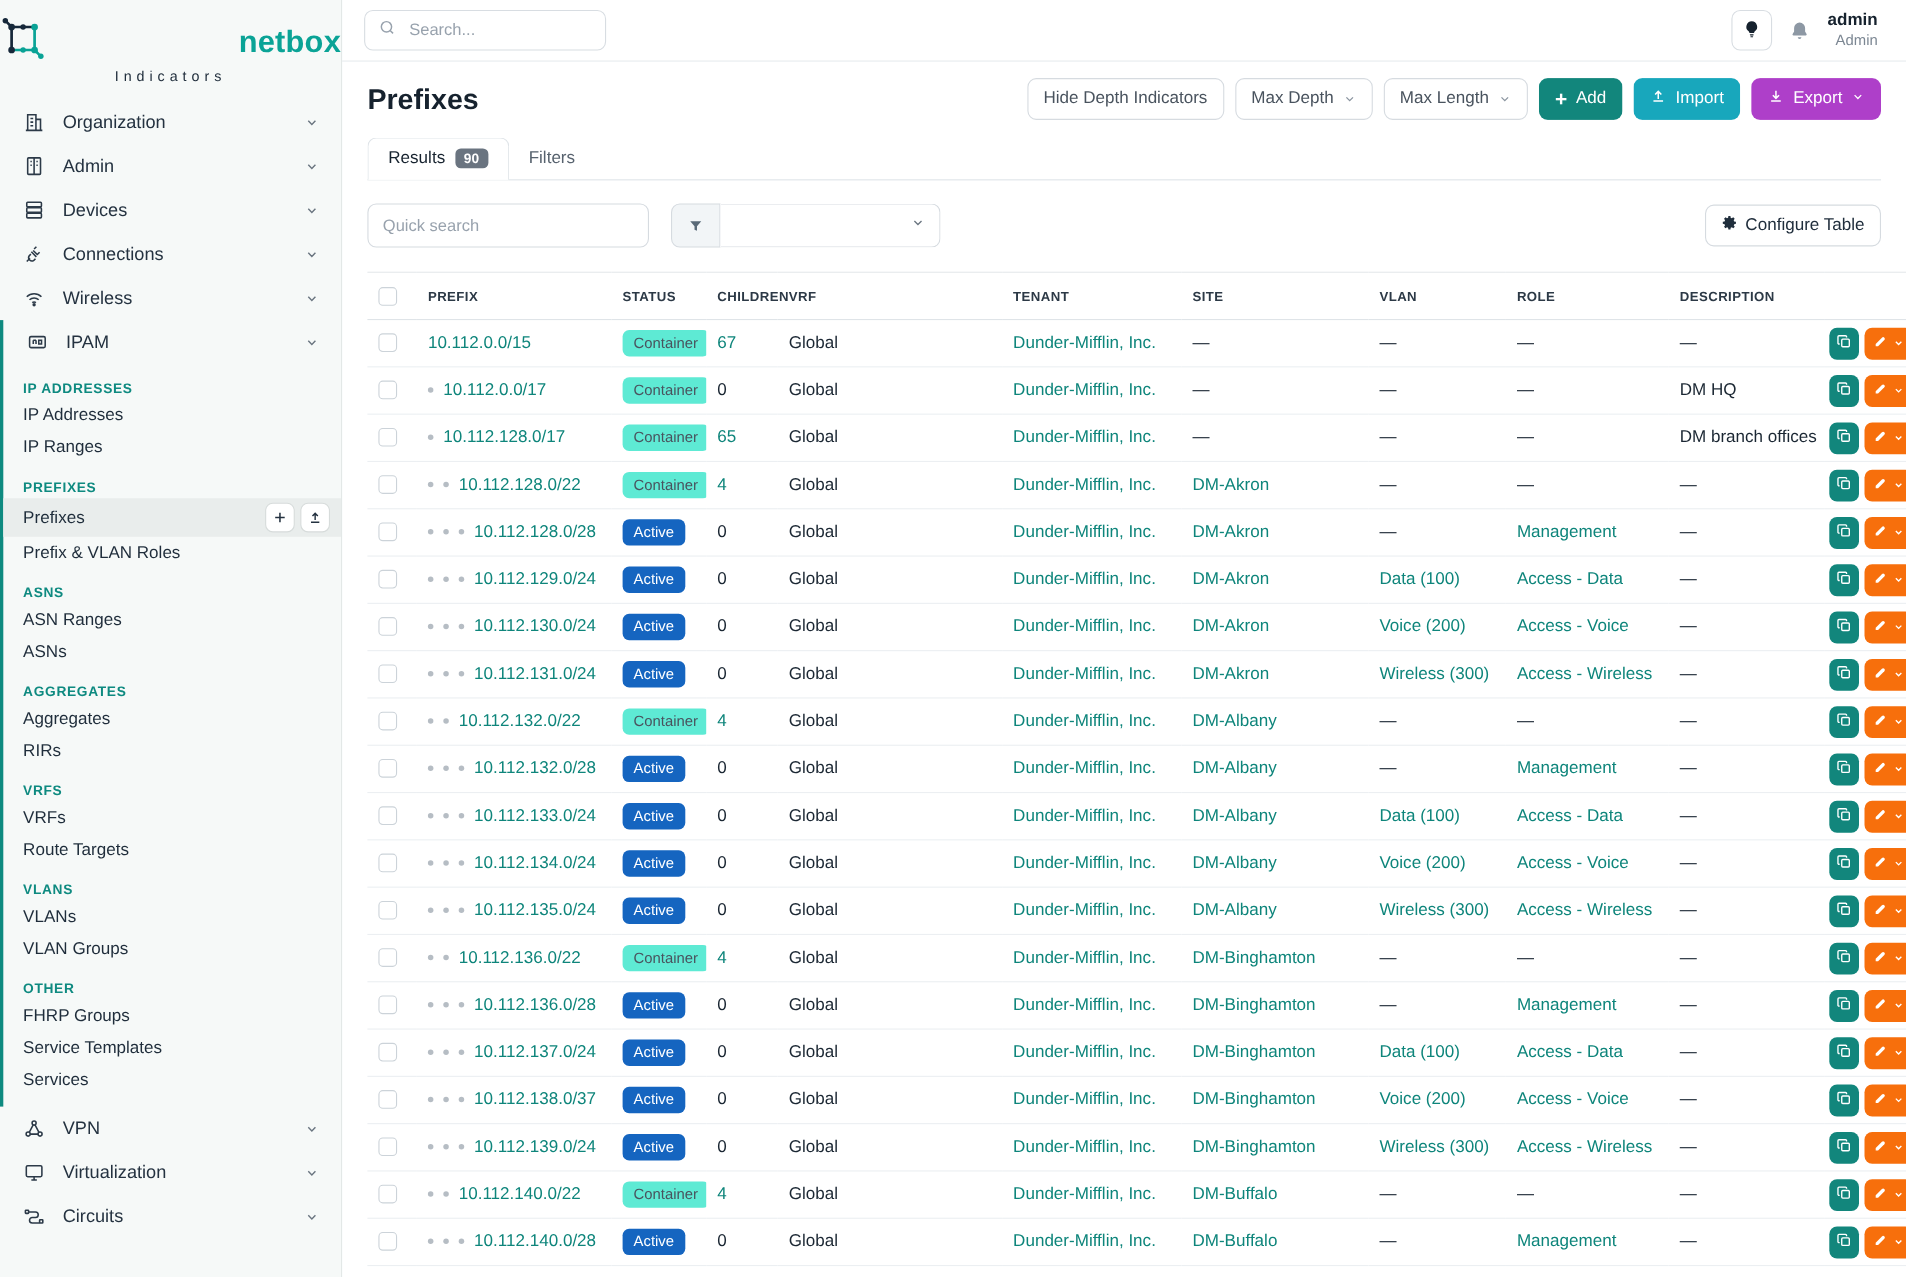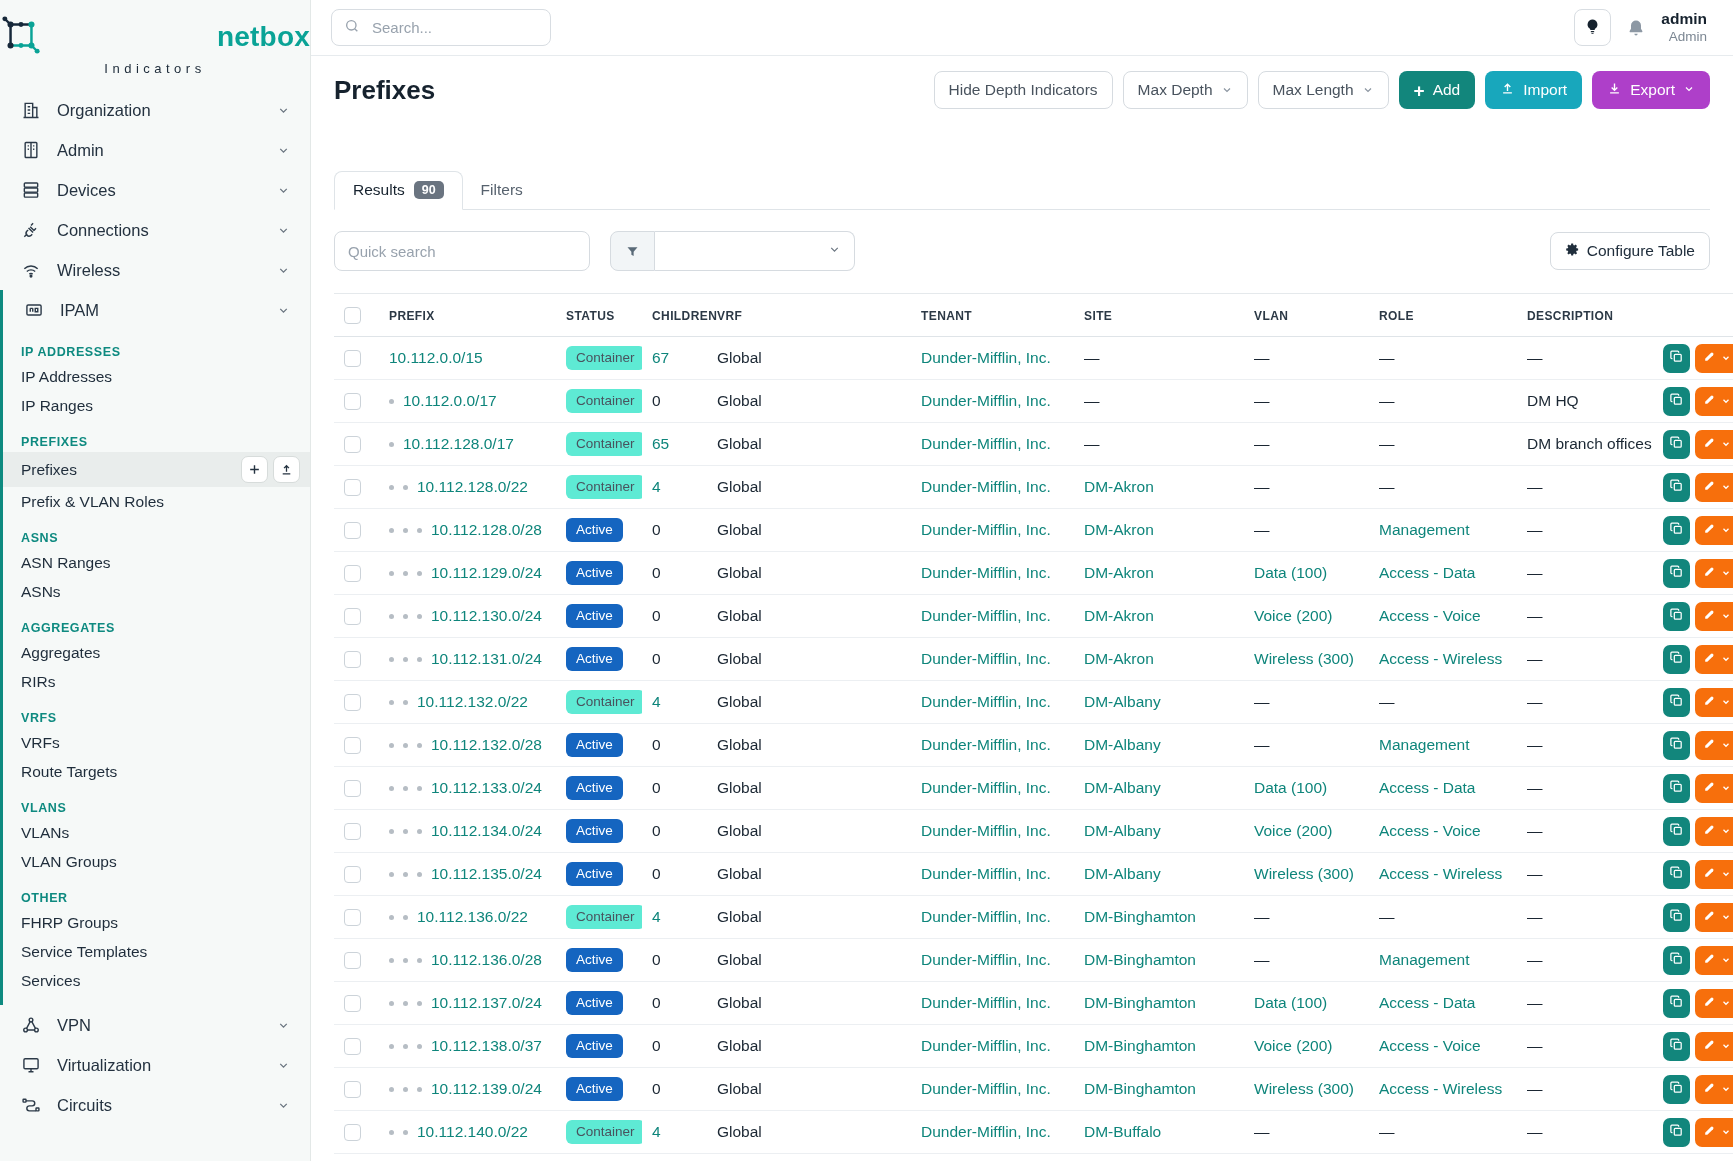--- a/index.html
+++ b/index.html
@@ -48,21 +48,21 @@
   .head-actions{display:flex;gap:10px;align-items:center;}
   .btn{height:38px;border-radius:8px;font-size:15.5px;display:inline-flex;align-items:center;gap:8px;padding:0 14px;border:1px solid transparent;cursor:pointer;background:#fff;font-family:inherit;color:#1b2733;}
   .btn-outline{border-color:#d6dbe0;color:#49535e;align-items:center;}
   .btn .c{color:#8b95a0;display:flex;}
   .btn-add{background:var(--add);color:#fff;}
   .btn-import{background:var(--import);color:#fff;}
   .btn-export{background:var(--export);color:#fff;}
   .plus-glyph{font-size:19px;font-weight:700;line-height:1;}
 
   .tabs{display:flex;border-bottom:1px solid #dfe4e8;margin-top:16px;align-items:flex-end;}
-  .tab{padding:9px 18px 10px;font-size:15.5px;color:#57626e;cursor:pointer;margin-top:46px;}
+  .tab{padding:9px 18px 10px;font-size:15.5px;color:#57626e;cursor:pointer;}
   .tab.active{background:#fff;border:1px solid #dfe4e8;border-bottom:1px solid #fff;border-radius:8px 8px 0 0;color:#16222e;margin-bottom:-1px;display:flex;gap:9px;align-items:center;}
   .count-badge{background:#6a7480;color:#fff;font-size:12.5px;border-radius:5px;padding:2px 8px;font-weight:600;}
 
   .controls{display:flex;align-items:center;margin-top:21px;}
   .quick-search{width:256px;height:40px;border:1px solid #d6dbe0;border-radius:8px;padding:0 13px;font-size:15px;color:#1b2733;outline:none;font-family:inherit;background:#fff;}
   .quick-search::placeholder{color:#98a2ad;}
   .filter-group{display:flex;margin-left:20px;}
   .funnel-btn{width:45px;height:40px;background:#f2f5f7;border:1px solid #d6dbe0;border-radius:8px 0 0 8px;display:flex;align-items:center;justify-content:center;color:#5a6a78;cursor:pointer;}
   .filter-select{width:200px;height:40px;border:1px solid #d6dbe0;border-left:none;border-radius:0 8px 8px 0;display:flex;align-items:center;justify-content:flex-end;padding:0 13px;color:#6a7580;background:#fff;cursor:pointer;}
   .configure-btn{margin-left:auto;color:#202e3c;font-weight:500;gap:7px;}

